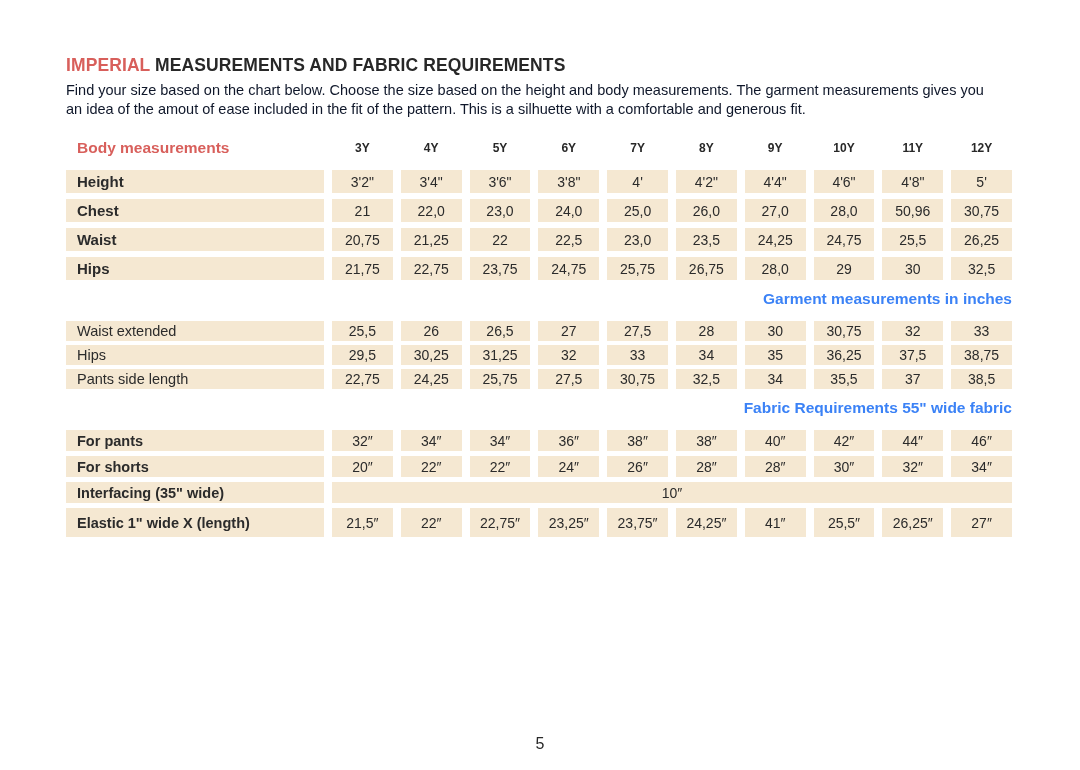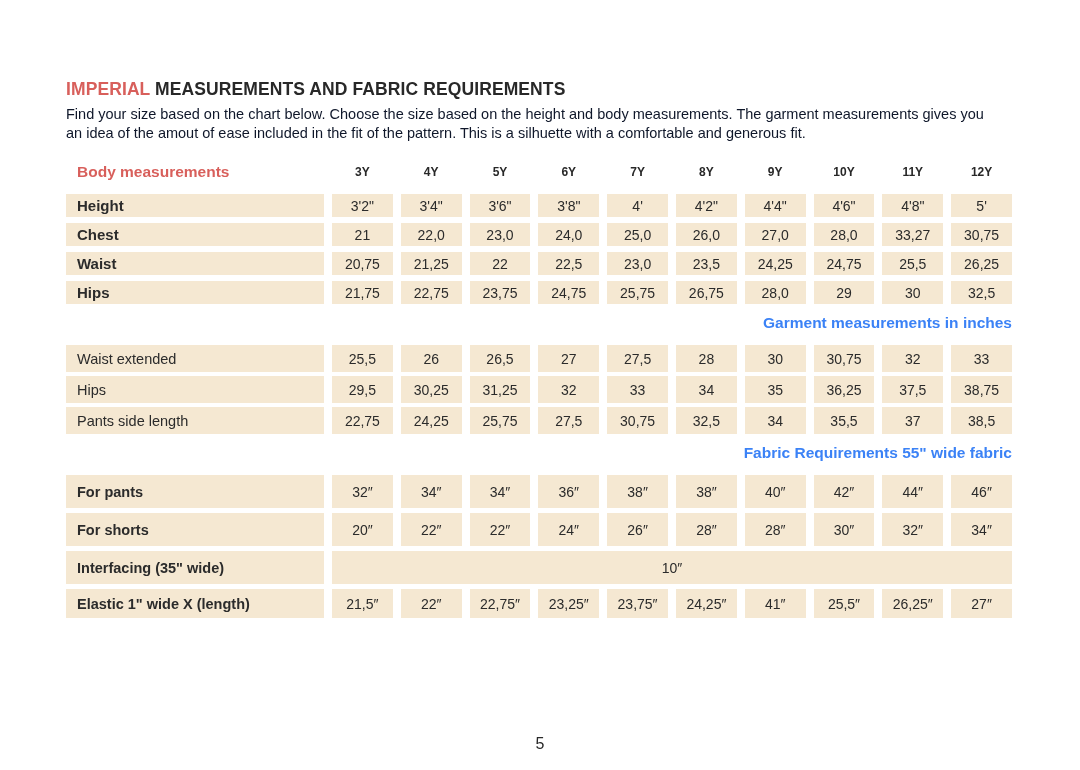--- a/index.html
+++ b/index.html
@@ -13,21 +13,21 @@
     overflow: hidden;
   }
   .page {
     position: absolute;
     inset: 0;
     background: #ffffff;
   }
   .content {
     position: absolute;
     left: 66px;
-    top: 79px;
+    top: 55px;
     width: 946px;
   }
   .title {
     font-size: 17.5px;
     font-weight: bold;
     letter-spacing: 0.1px;
     color: #282828;
     margin-bottom: 5px;
     white-space: nowrap;
   }
@@ -75,22 +75,22 @@
   }
   .cell.label {
     justify-content: flex-start;
     padding-left: 11px;
     font-size: 15px;
   }
   .cell.label.bold { font-weight: bold; }
   .cell.label.bold-large { font-weight: bold; font-size: 16.5px; }
   .cell.merged { grid-column: 2 / -1; }
   .row-body   { height: 23px; margin-bottom: 6px; border-radius: 8px; }
-  .row-garment{ height: 27px; margin-bottom: 4px; border-radius: 8px; }
-  .row-fabric { height: 33px; margin-bottom: 5px; }
+  .row-garment{ height: 20px; margin-bottom: 4px; border-radius: 8px; }
+  .row-fabric { height: 21px; margin-bottom: 5px; }
   .row-fabric.last { height: 29px; }
   .row-garment .cell.label { font-size: 14.5px; }
   .row-fabric .cell.label { font-size: 14.5px; }
   .section-heading {
     font-size: 15.5px;
     font-weight: bold;
     color: #3b82f6;
     padding-left: 10px;
     margin-top: 10px;
     margin-bottom: 13px;
@@ -149,21 +149,21 @@
         <div class="row row-body">
           <div class="cell label bold">Chest</div>
           <div class="cell">21</div>
           <div class="cell">22,0</div>
           <div class="cell">23,0</div>
           <div class="cell">24,0</div>
           <div class="cell">25,0</div>
           <div class="cell">26,0</div>
           <div class="cell">27,0</div>
           <div class="cell">28,0</div>
-          <div class="cell">33,27</div>
+          <div class="cell">50,96</div>
           <div class="cell">30,75</div>
         </div>
         <div class="row row-body">
           <div class="cell label bold">Waist</div>
           <div class="cell">20,75</div>
           <div class="cell">21,25</div>
           <div class="cell">22</div>
           <div class="cell">22,5</div>
           <div class="cell">23,0</div>
           <div class="cell">23,5</div>

